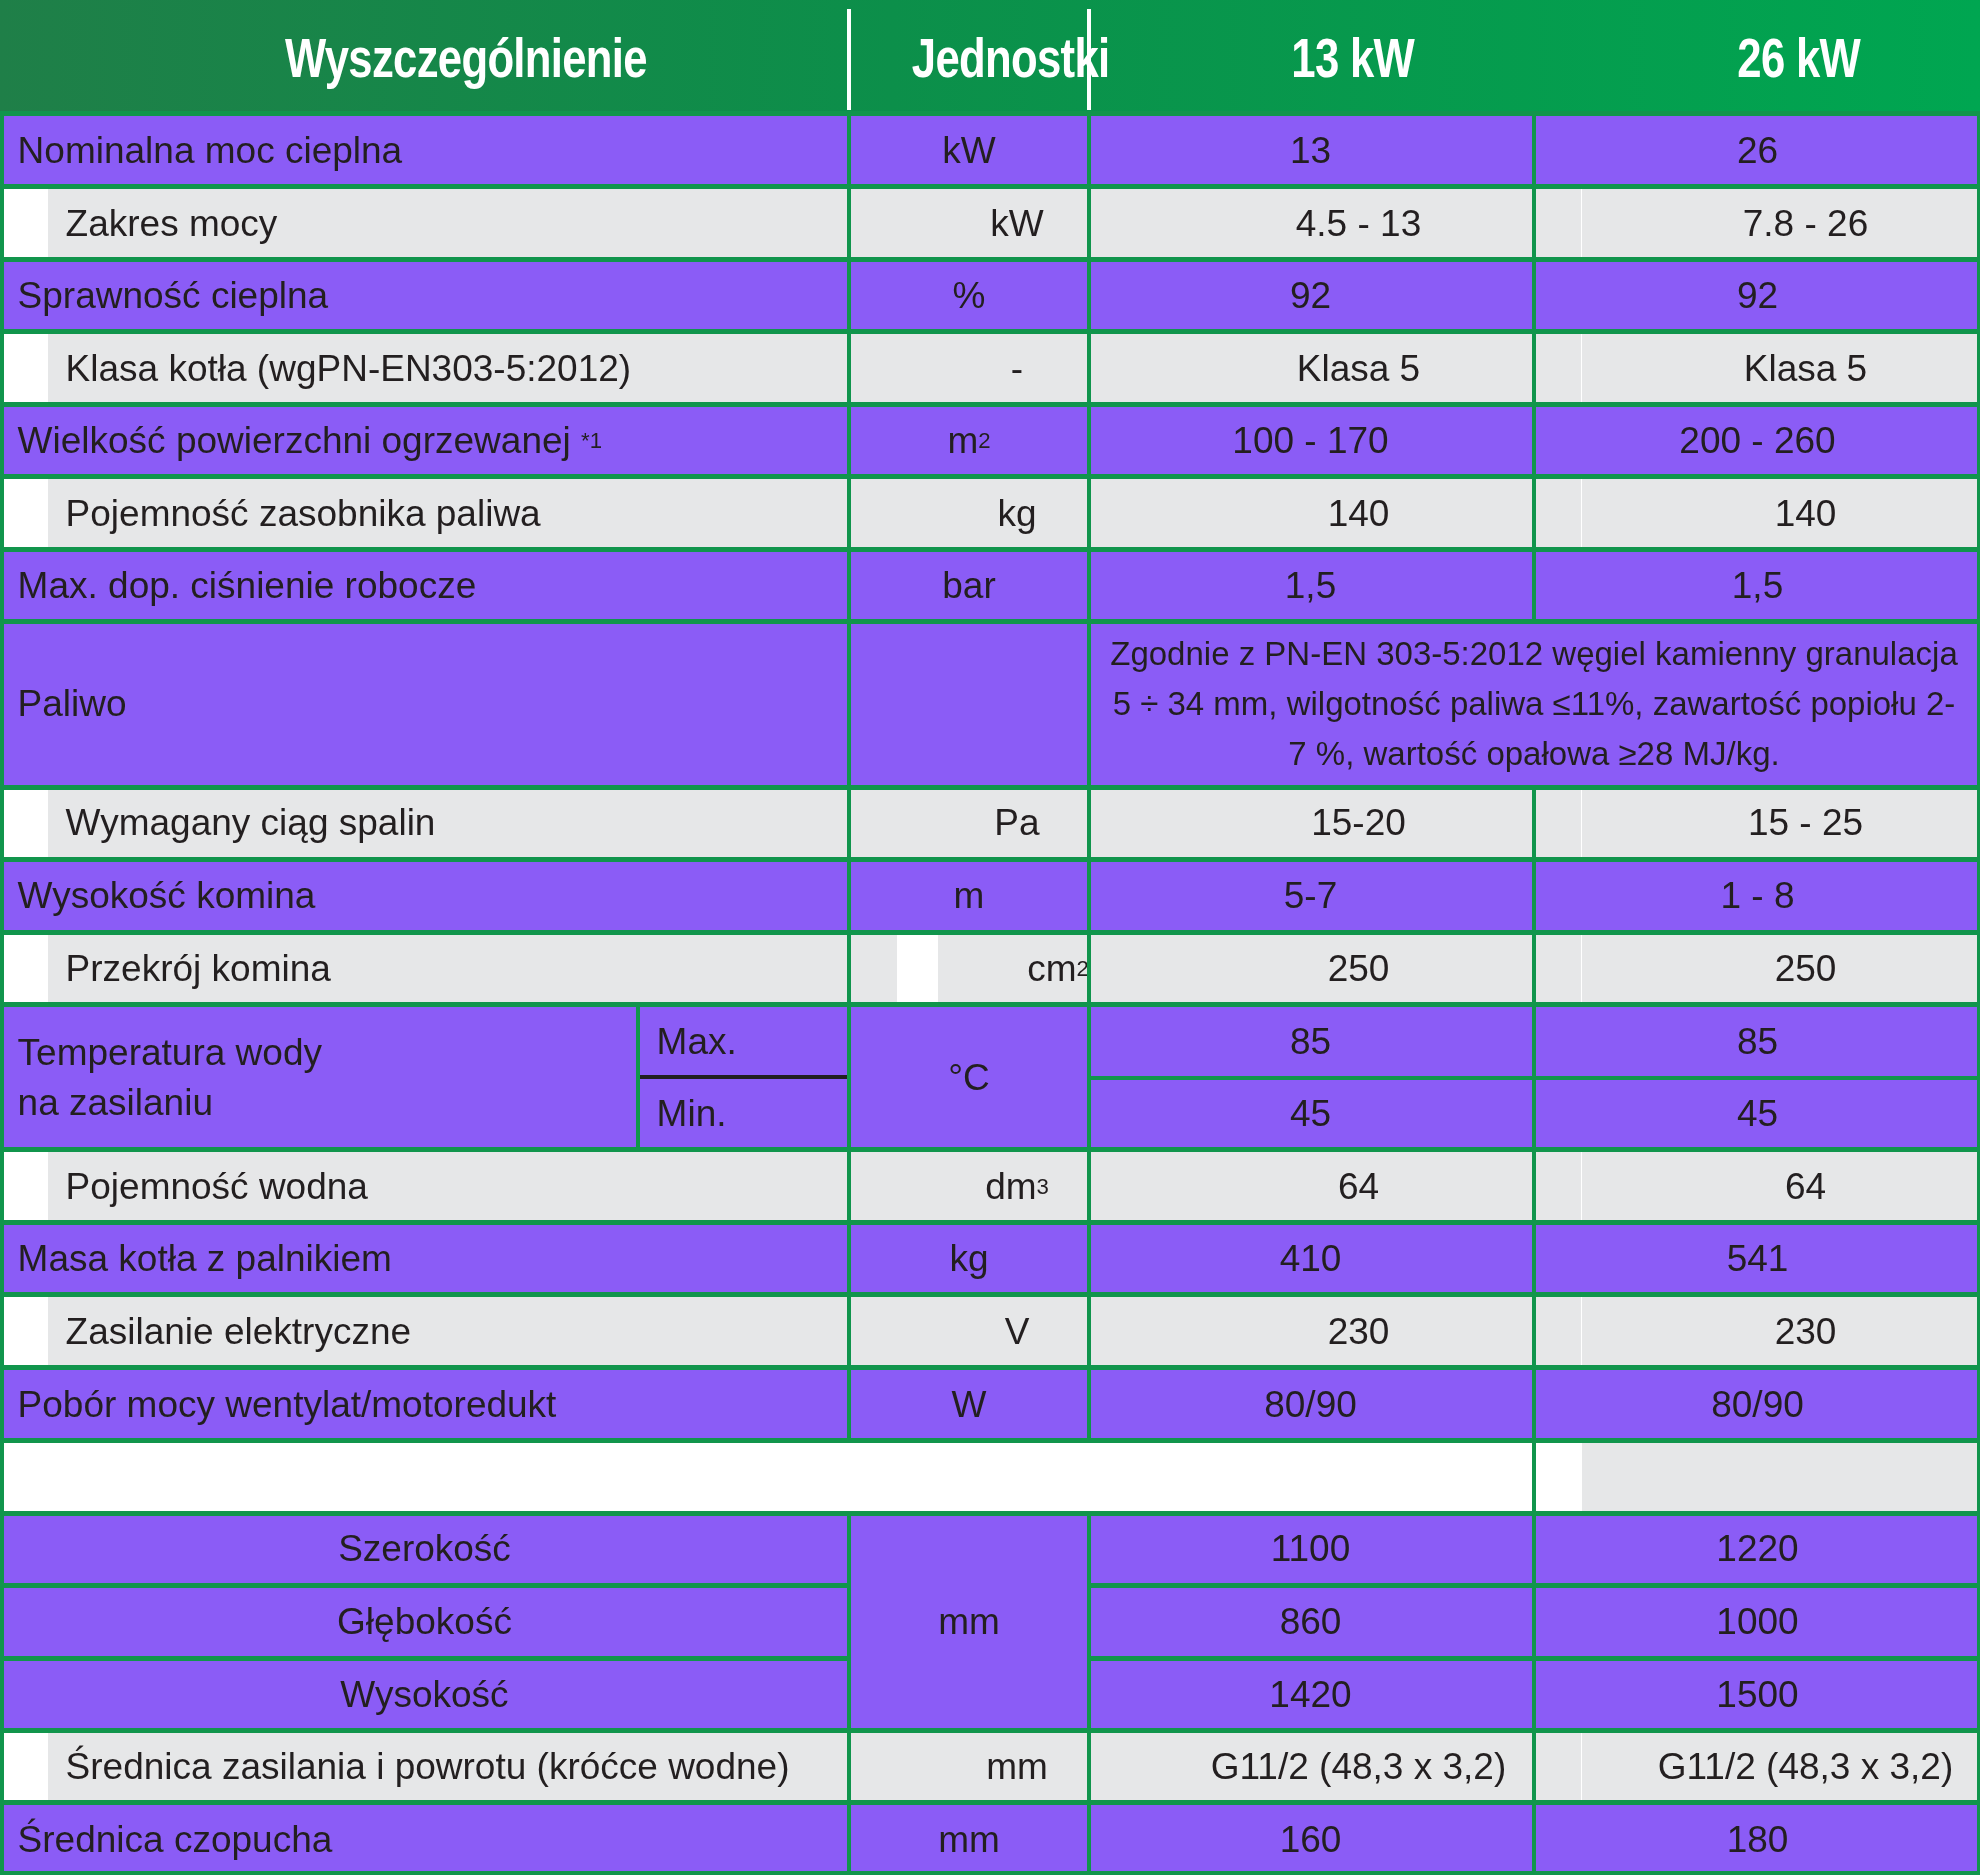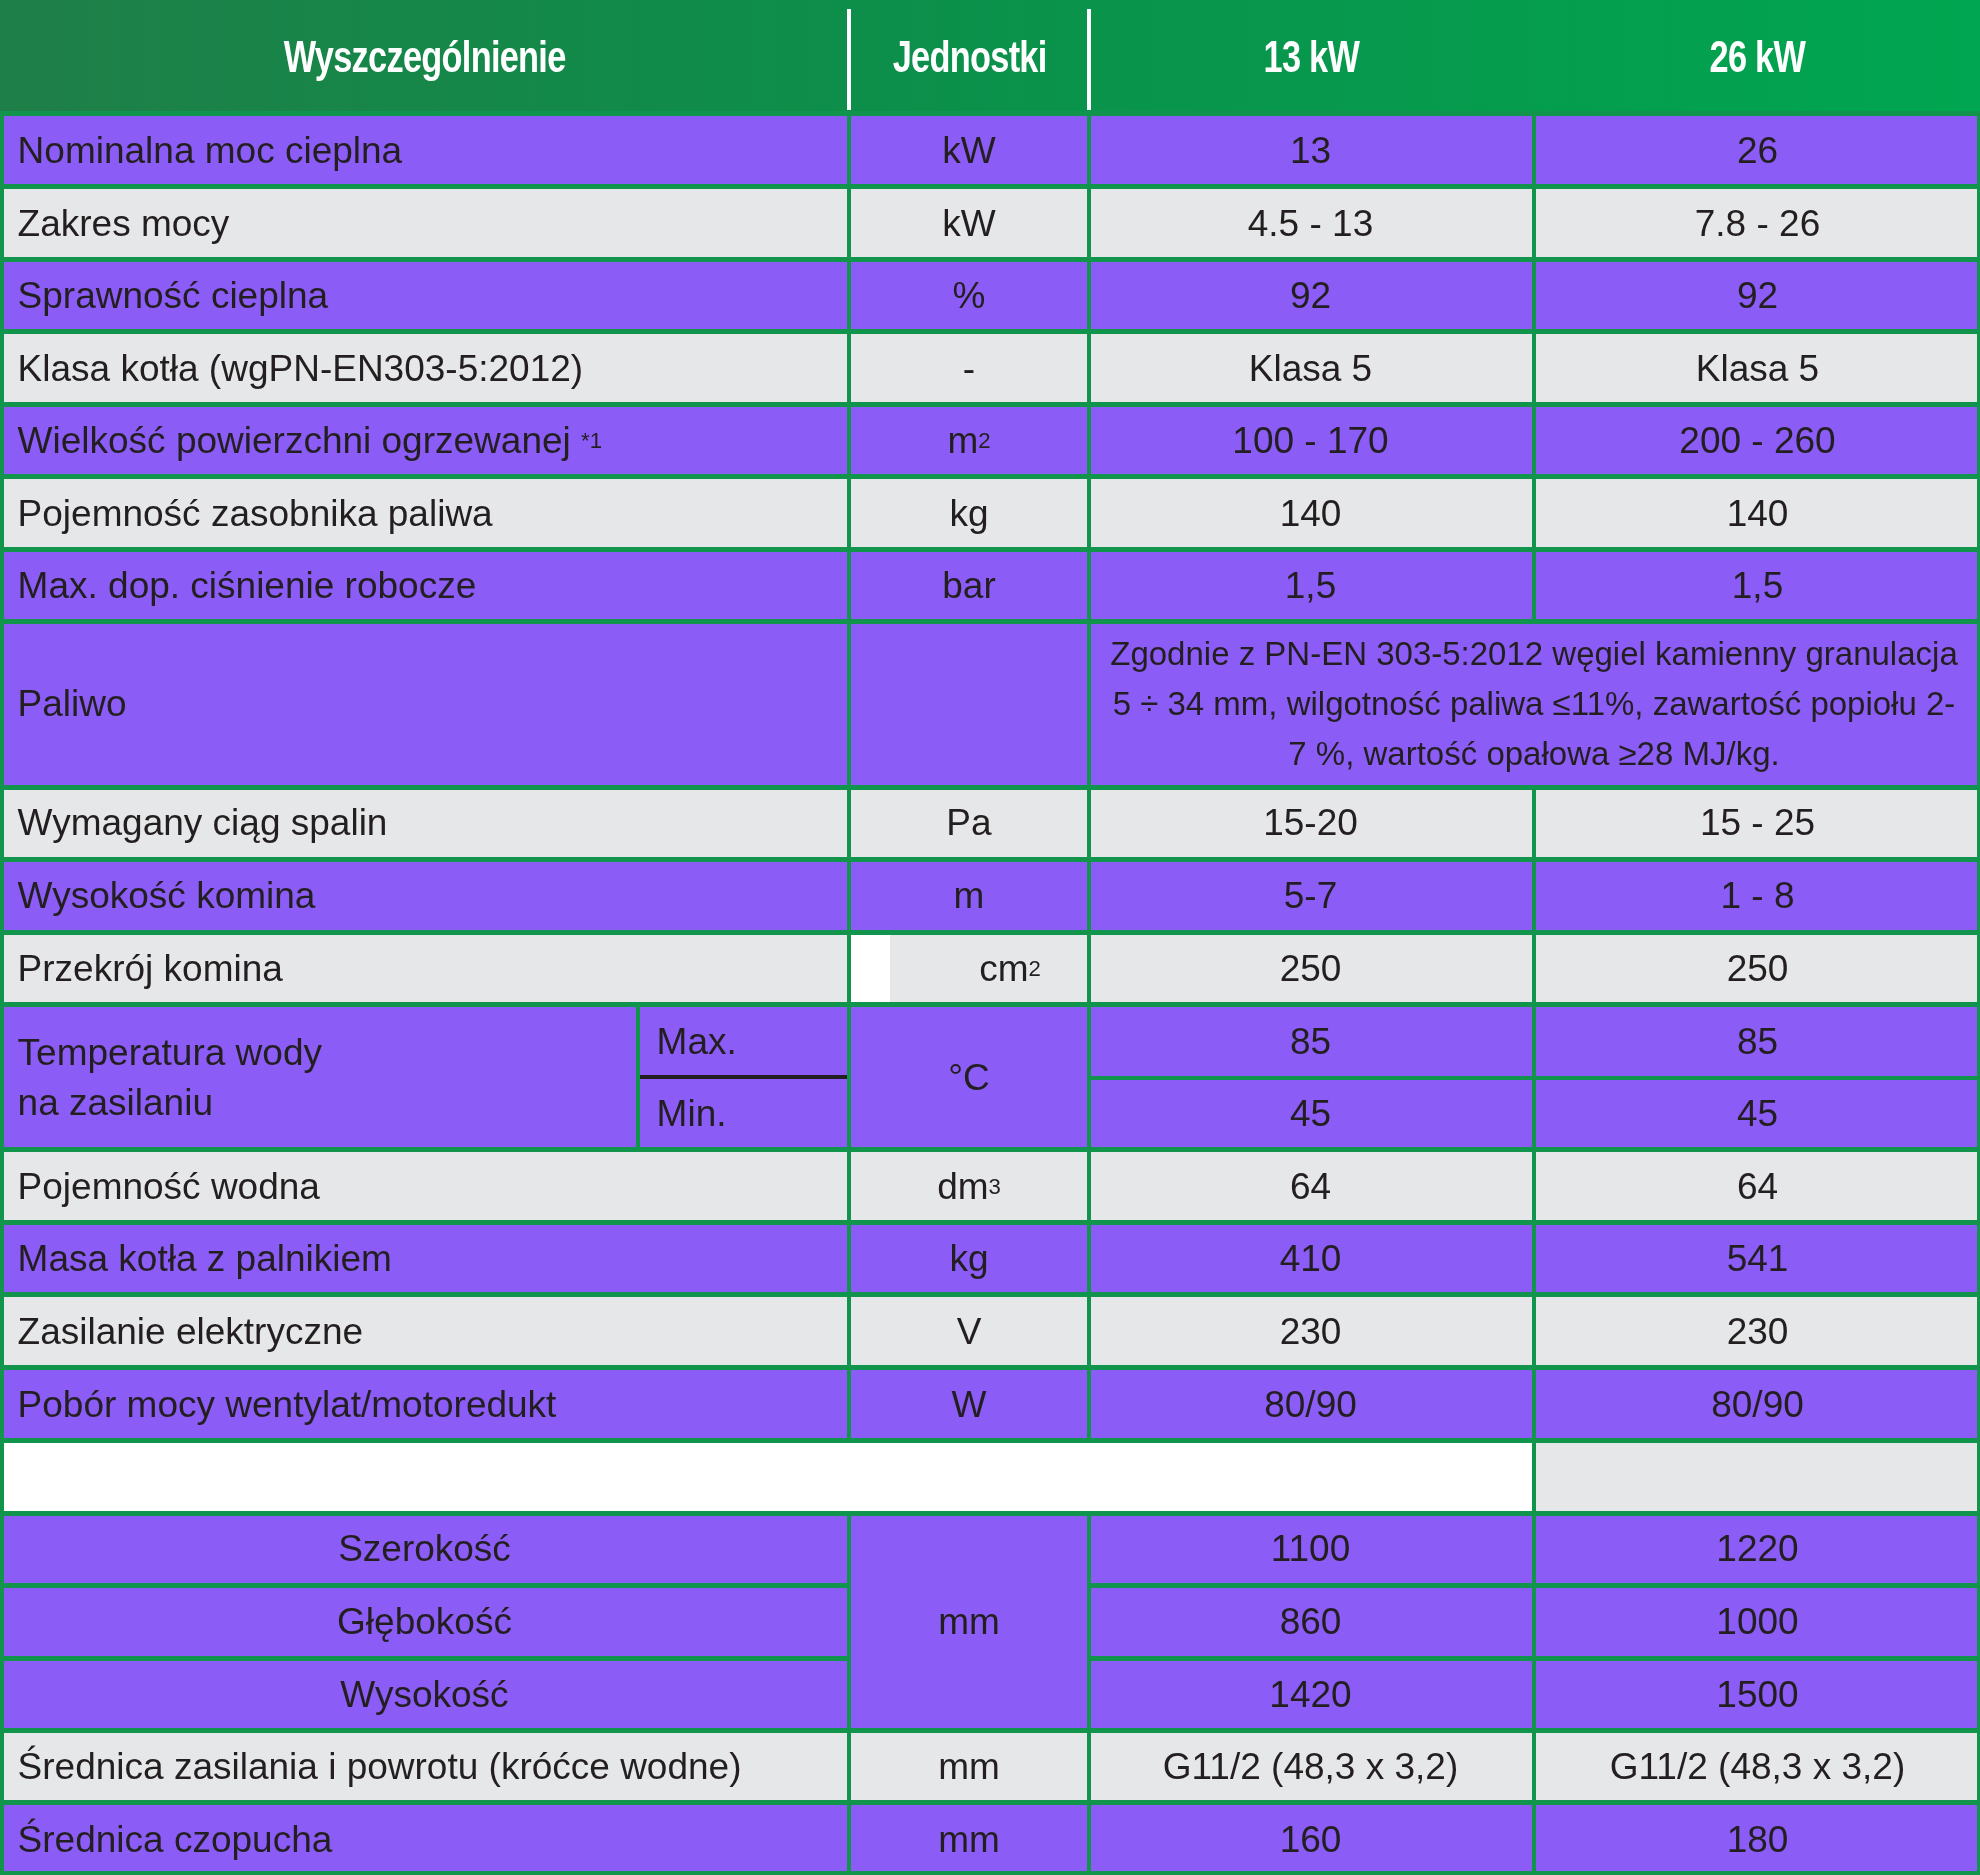--- a/index.html
+++ b/index.html
@@ -2,30 +2,30 @@
 <html style="font-size:14px"><head>
 <meta charset="utf-8">
 <style>
   html, body { margin: 0; padding: 0; background: #ffffff; }
   body { width: 1980px; height: 1876px; position: relative; overflow: hidden;
          font-family: "Liberation Sans", "DejaVu Sans", sans-serif; color: #231f20; }
   .tbl { position: absolute; left: 0; top: 0; width: 1980px; height: 1876px; }
   .header { position: absolute; left: 0; top: 0; width: 1980px; height: 114px;
             background: linear-gradient(90deg, #1f7f48 0%, #0c8f4a 45%, #00a651 100%); }
   .hcell { position: absolute; top: 0; height: 114px; display: flex; align-items: center;
-           justify-content: center; color: #ffffff; font-weight: bold; font-size: 44px;
-           transform-origin: center; letter-spacing: -0.9px; }
+           justify-content: center; color: #ffffff; font-weight: bold; font-size: 56px;
+           transform-origin: center; letter-spacing: -0.9px; padding-left: 41px; }
   .hcell span { display: inline-block; transform: scaleX(0.78); }
   .hsep { position: absolute; top: 8.8px; width: 3.5px; height: 101px; background: #ffffff; }
 
   .cell { position: absolute; display: flex; align-items: center; box-sizing: border-box;
           font-size: 37px; white-space: nowrap; }
   .cell.c { justify-content: center; text-align: center; }
   .cell.l { justify-content: flex-start; padding-left: 17.6px; }
-  .gray { background: #e6e7e8; }
+  .gray { background: #e6e7e8; margin-left: 48px; }
   .white { background: #8b5cf6; }
   .wrap { white-space: normal; line-height: 50px; font-size: 33px; padding: 0 16px; }
 
   .hline { position: absolute; left: 0; width: 1980px; height: 5.3px; background: #11954c; }
   .vline { position: absolute; width: 3.5px; background: #11954c; }
   .blk { position: absolute; height: 4.4px; background: #231f20; }
   sup { font-size: 0.6em; vertical-align: super; line-height: 0; }
 </style>
 </head>
 <body>

